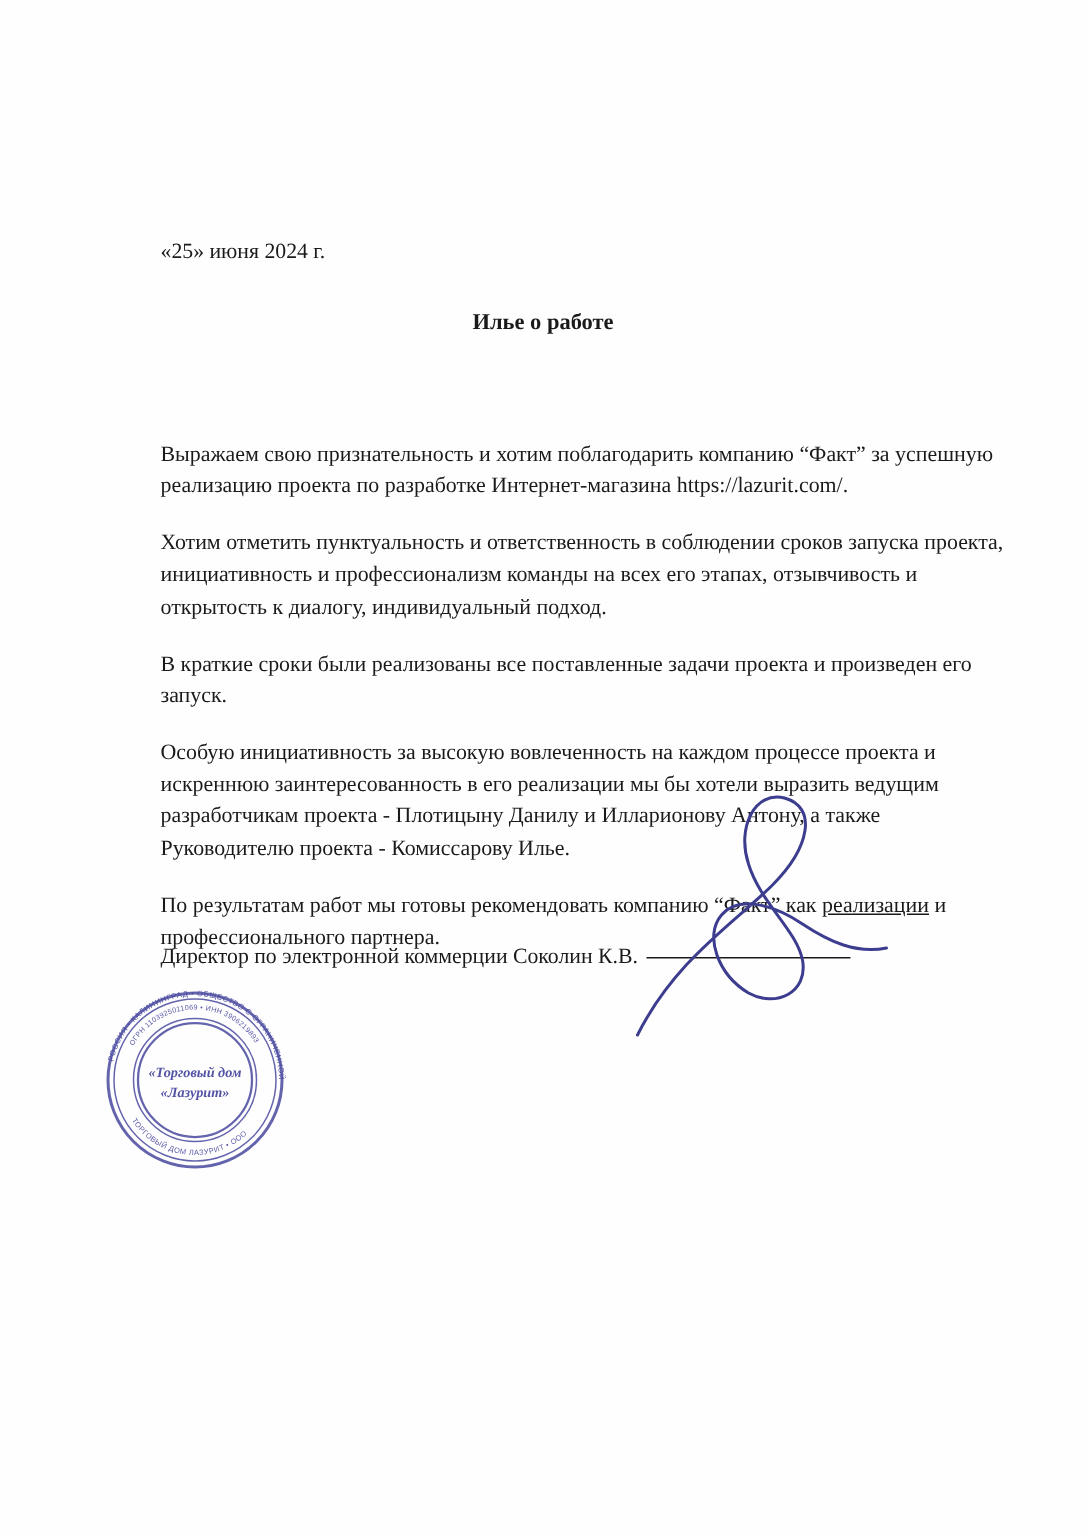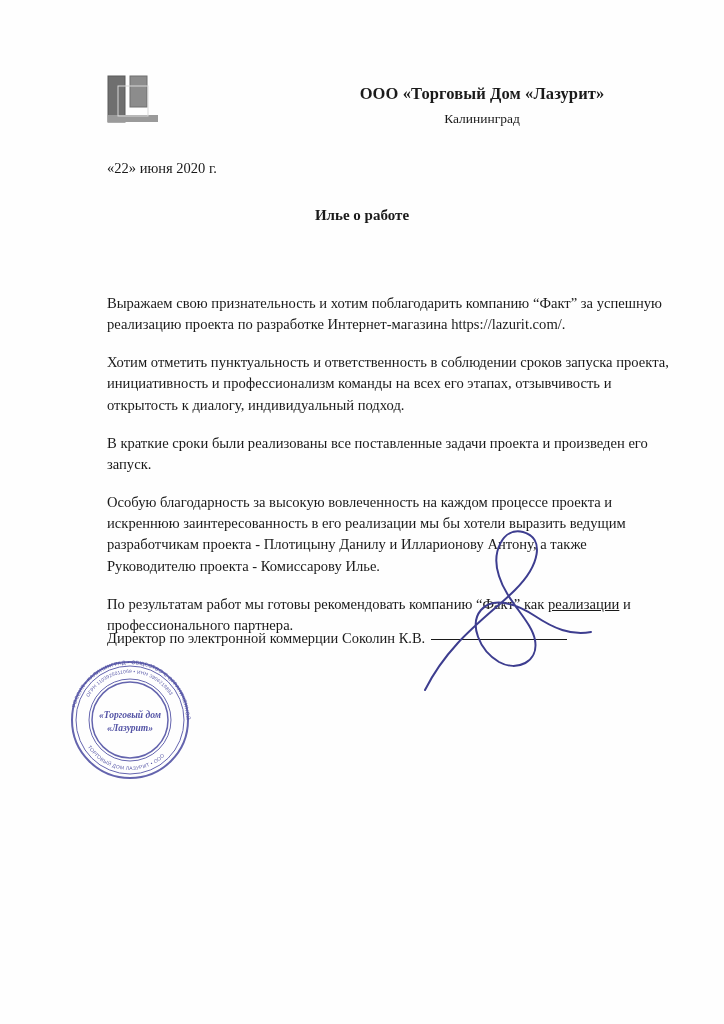--- a/index.html
+++ b/index.html
@@ -120,46 +120,30 @@
     width: 140px;
     height: 140px;
   }
   .stamp svg { display: block; }
 </style>
 </head>
 <body>
 
 <div class="page">
 
-  <div class="header">
-    <div class="logo">
-      <svg width="72" height="56" viewBox="0 0 72 56" xmlns="http://www.w3.org/2000/svg">
-        <rect x="4" y="2" width="17" height="46" fill="#6f6f6f"></rect>
-        <rect x="4" y="2" width="17" height="46" fill="none" stroke="#5a5a5a" stroke-width="1"></rect>
-        <rect x="26" y="2" width="17" height="31" fill="#8c8c8c"></rect>
-        <rect x="26" y="2" width="17" height="31" fill="none" stroke="#6f6f6f" stroke-width="1"></rect>
-        <rect x="4" y="41" width="50" height="7" fill="#9a9a9a"></rect>
-        <rect x="14" y="12" width="30" height="30" fill="none" stroke="#d8d8d8" stroke-width="1"></rect>
-      </svg>
-    </div>
-    <div class="company-block">
-      <div class="company-name">ООО «Торговый Дом «Лазурит»</div>
-      <div class="company-city">Калининград</div>
-    </div>
-  </div>
 
-  <div class="date-line">«22» июня 2020 г.</div>
+  <div class="date-line">«25» июня 2024 г.</div>
 
   <div class="doc-title">Илье о работе</div>
 
   <div class="body-text">
     <p class="para">Выражаем свою признательность и хотим поблагодарить компанию “Факт” за успешную реализацию проекта по разработке Интернет-магазина https://lazurit.com/.</p>
     <p class="para">Хотим отметить пунктуальность и ответственность в соблюдении сроков запуска проекта, инициативность и профессионализм команды на всех его этапах, отзывчивость и открытость к диалогу, индивидуальный подход.</p>
     <p class="para">В краткие сроки были реализованы все поставленные задачи проекта и произведен его запуск.</p>
-    <p class="para">Особую благодарность за высокую вовлеченность на каждом процессе проекта и искреннюю заинтересованность в его реализации мы бы хотели выразить ведущим разработчикам проекта - Плотицыну Данилу и Илларионову Антону, а также Руководителю проекта - Комиссарову Илье.</p>
+    <p class="para">Особую инициативность за высокую вовлеченность на каждом процессе проекта и искреннюю заинтересованность в его реализации мы бы хотели выразить ведущим разработчикам проекта - Плотицыну Данилу и Илларионову Антону, а также Руководителю проекта - Комиссарову Илье.</p>
     <p class="para tight"><span>По результатам работ мы готовы рекомендовать компанию “Факт” как </span><span class="underline">реализации</span><span> и профессионального партнера.</span></p>
   </div>
 
   <div class="sign-line">
     <span>Директор по электронной коммерции Соколин К.В.</span><span class="sign-rule"></span>
   </div>
 
   <div class="signature-mark">
     <svg width="220" height="180" viewBox="0 0 220 180" xmlns="http://www.w3.org/2000/svg">
       <path d="M30 170 C 55 120, 95 95, 120 70 C 145 45, 150 18, 128 12 C 108 7, 96 32, 104 56 C 112 82, 136 100, 140 120 C 144 142, 122 152, 104 142 C 84 130, 74 104, 86 90 C 98 76, 122 84, 140 96 C 158 108, 176 116, 196 112" fill="none" stroke="#3d3d8f" stroke-width="2" stroke-linecap="round"></path>

